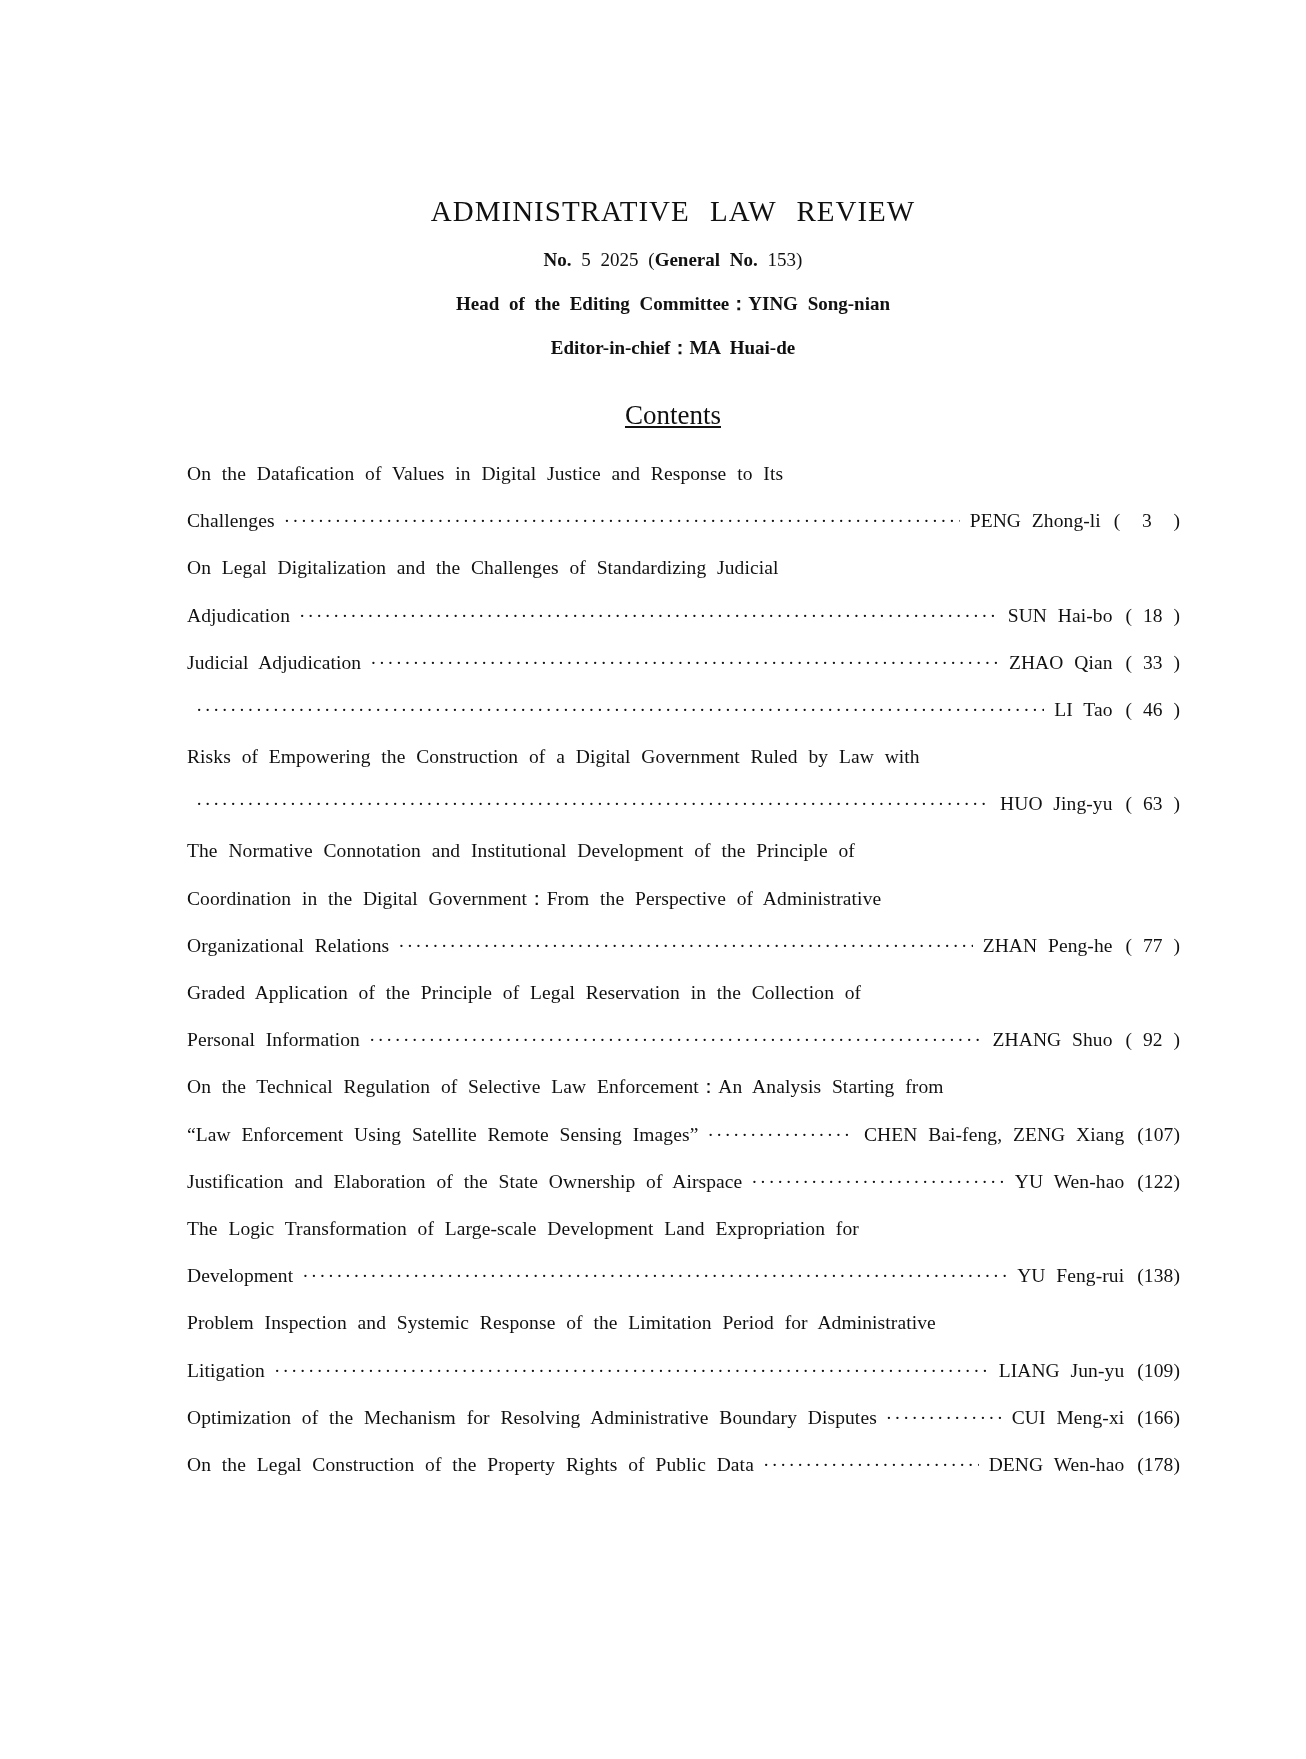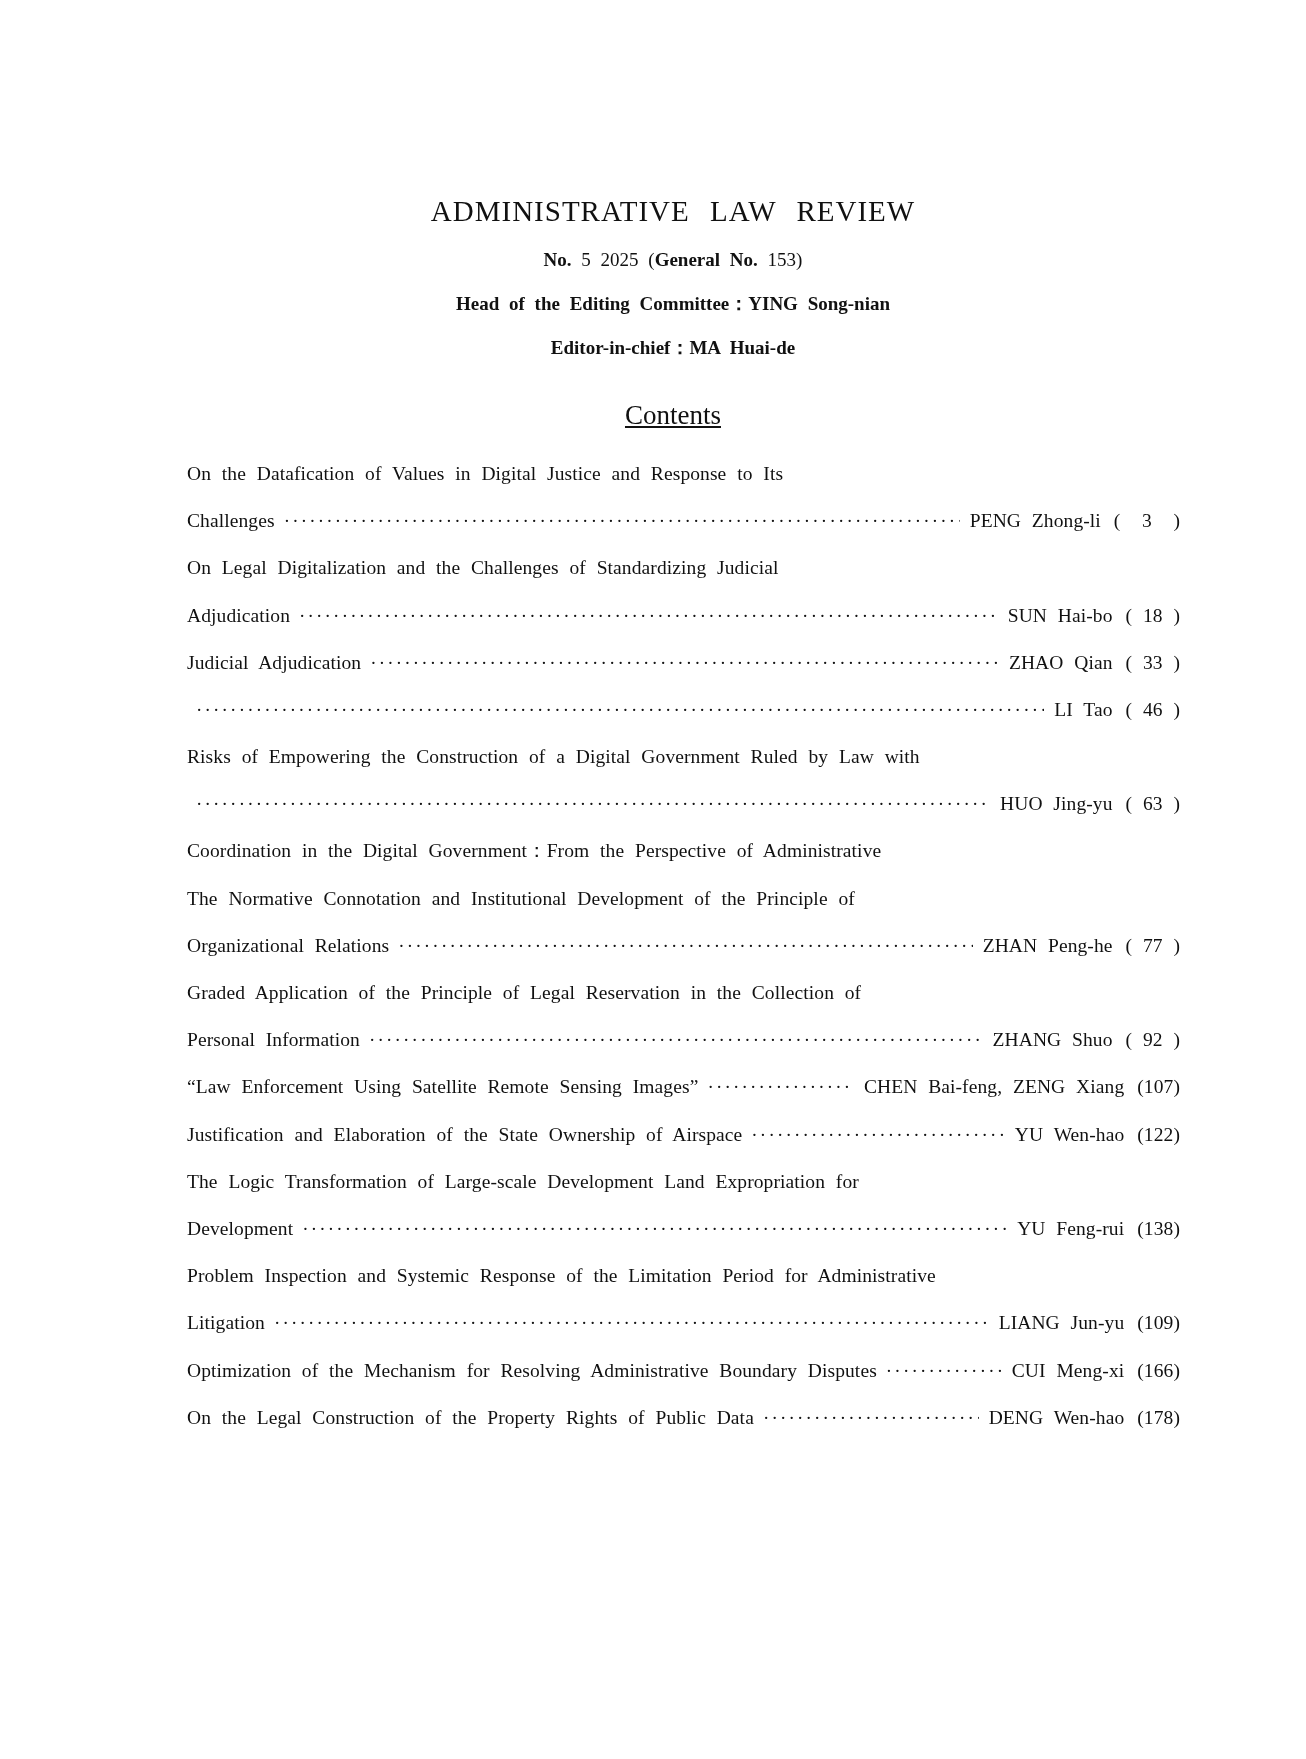--- a/index.html
+++ b/index.html
@@ -137,45 +137,48 @@
     <span class="t">Risks of Empowering the Construction of a Digital Government Ruled by Law with</span>
   </div>
 
   <div class="toc-line">
     <span class="leader">················································································································································································································································</span>
     <span class="author">HUO Jing-yu</span>
     <span class="pageno">( 63 )</span>
   </div>
 
   <div class="toc-line">
+    <span class="t">The Normative Connotation and Institutional Development of the Principle of</span>
+  </div>
+
+  <div class="toc-line">
     <span class="t">Coordination in the Digital Government：From the Perspective of Administrative</span>
-  </div>
-
-  <div class="toc-line">
-    <span class="t">The Normative Connotation and Institutional Development of the Principle of</span>
   </div>
 
   <div class="toc-line">
     <span class="t">Organizational Relations</span>
     <span class="leader">················································································································································································································································</span>
     <span class="author">ZHAN Peng-he</span>
     <span class="pageno">( 77 )</span>
   </div>
 
   <div class="toc-line">
     <span class="t">Graded Application of the Principle of Legal Reservation in the Collection of</span>
   </div>
 
   <div class="toc-line">
     <span class="t">Personal Information</span>
     <span class="leader">················································································································································································································································</span>
     <span class="author">ZHANG Shuo</span>
     <span class="pageno">( 92 )</span>
   </div>
 
+  <div class="toc-line">
+    <span class="t">On the Technical Regulation of Selective Law Enforcement：An Analysis Starting from</span>
+  </div>
 
   <div class="toc-line">
     <span class="t">“Law Enforcement Using Satellite Remote Sensing Images”</span>
     <span class="leader">················································································································································································································································</span>
     <span class="author">CHEN Bai-feng, ZENG Xiang</span>
     <span class="pageno">(107)</span>
   </div>
 
   <div class="toc-line">
     <span class="t">Justification and Elaboration of the State Ownership of Airspace</span>

